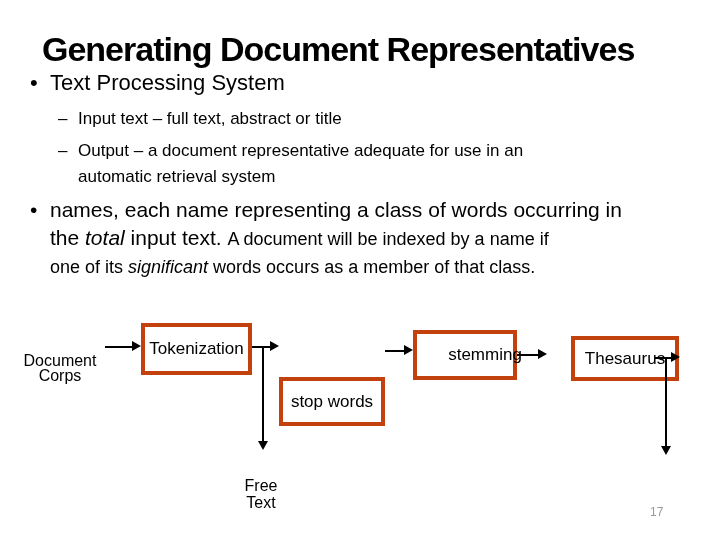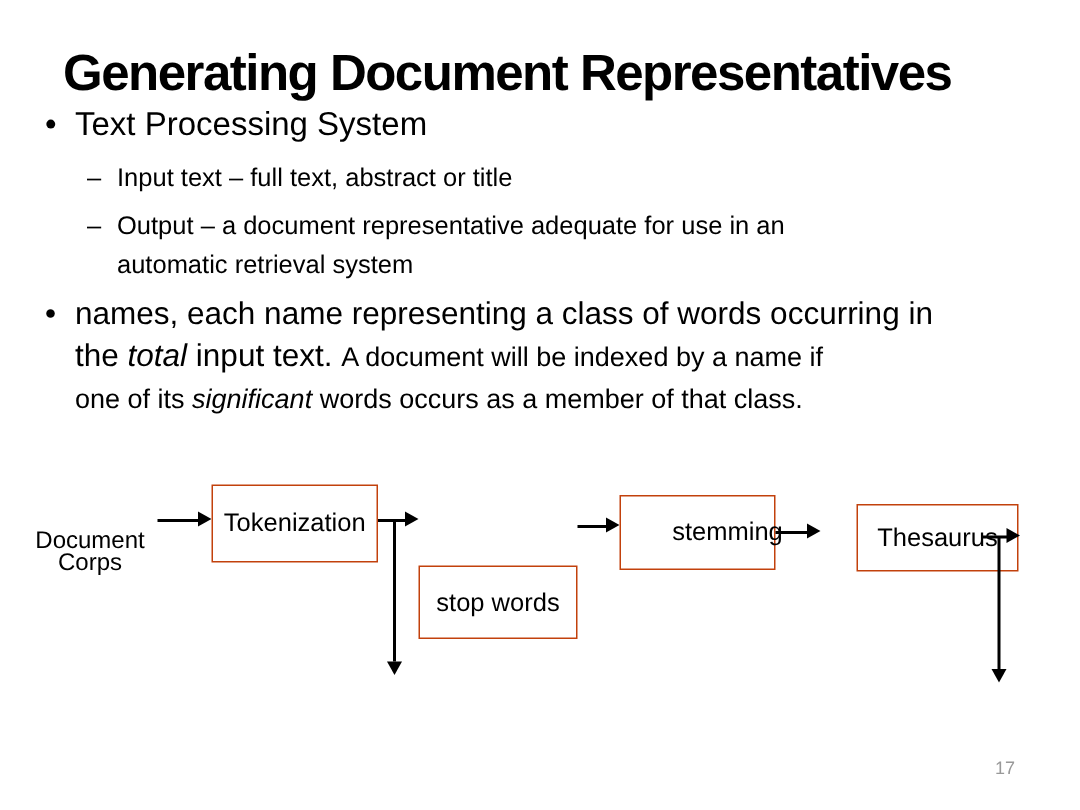--- a/index.html
+++ b/index.html
@@ -14,33 +14,33 @@
   .row{position:absolute;display:flex;align-items:flex-start;}
   .mk{flex:0 0 20px;display:inline-block;}
   .l1{left:30px;font-size:22px;line-height:26px;}
   .l2{left:58px;font-size:17px;line-height:26px;}
   .para{left:30px;font-size:21px;line-height:28px;}
   .lines .line{white-space:nowrap;}
   .it{font-style:italic;}
   .small{font-size:18px;}
   
   .box{
-    position:absolute;border:1px solid #c2410c;background:#fff;
+    position:absolute;border:4px solid #c2410c;background:#fff;
     display:flex;align-items:center;justify-content:center;
     font-size:17px;white-space:nowrap;box-sizing:border-box;
   }
   .hline{position:absolute;height:2px;background:#000;}
   .vline{position:absolute;width:2px;background:#000;}
   .ah-r{position:absolute;width:0;height:0;
     border-left:9px solid #000;border-top:5px solid transparent;border-bottom:5px solid transparent;}
   .ah-d{position:absolute;width:0;height:0;
     border-top:9px solid #000;border-left:5px solid transparent;border-right:5px solid transparent;}
   .lbl{position:absolute;text-align:center;font-size:16px;line-height:17px;margin-top:20px;}
   .lbl3{line-height:18px;}
-  .pagenum{position:absolute;left:650px;top:505px;width:40px;text-align:center;
+  .pagenum{position:absolute;left:650px;top:505px;width:40px;text-align:left;
     font-size:12px;color:#999999;}
 </style>
 </head>
 <body>
 
 <div class="slide">
 
   <h1 class="title">Generating Document Representatives</h1>
 
   <div class="row l1" style="top:70px;">
@@ -107,17 +107,21 @@
   <div class="box" style="left:571px;top:336px;width:108px;height:45px;">
     <span>Thesaurus</span>
   </div>
 
   <div class="hline" style="left:655px;top:357px;width:17px;"></div>
   <div class="ah-r" style="left:671px;top:352px;"></div>
 
   <div class="vline" style="left:665px;top:358px;height:88px;"></div>
   <div class="ah-d" style="left:661px;top:446px;"></div>
 
+  <div class="lbl" style="left:231px;top:457px;width:60px;">
+    <span style="display:block;">Free</span>
+    <span style="display:block;">Text</span>
+  </div>
 
 
   <div class="pagenum">17</div>
 
 </div>
 
 </body></html>

